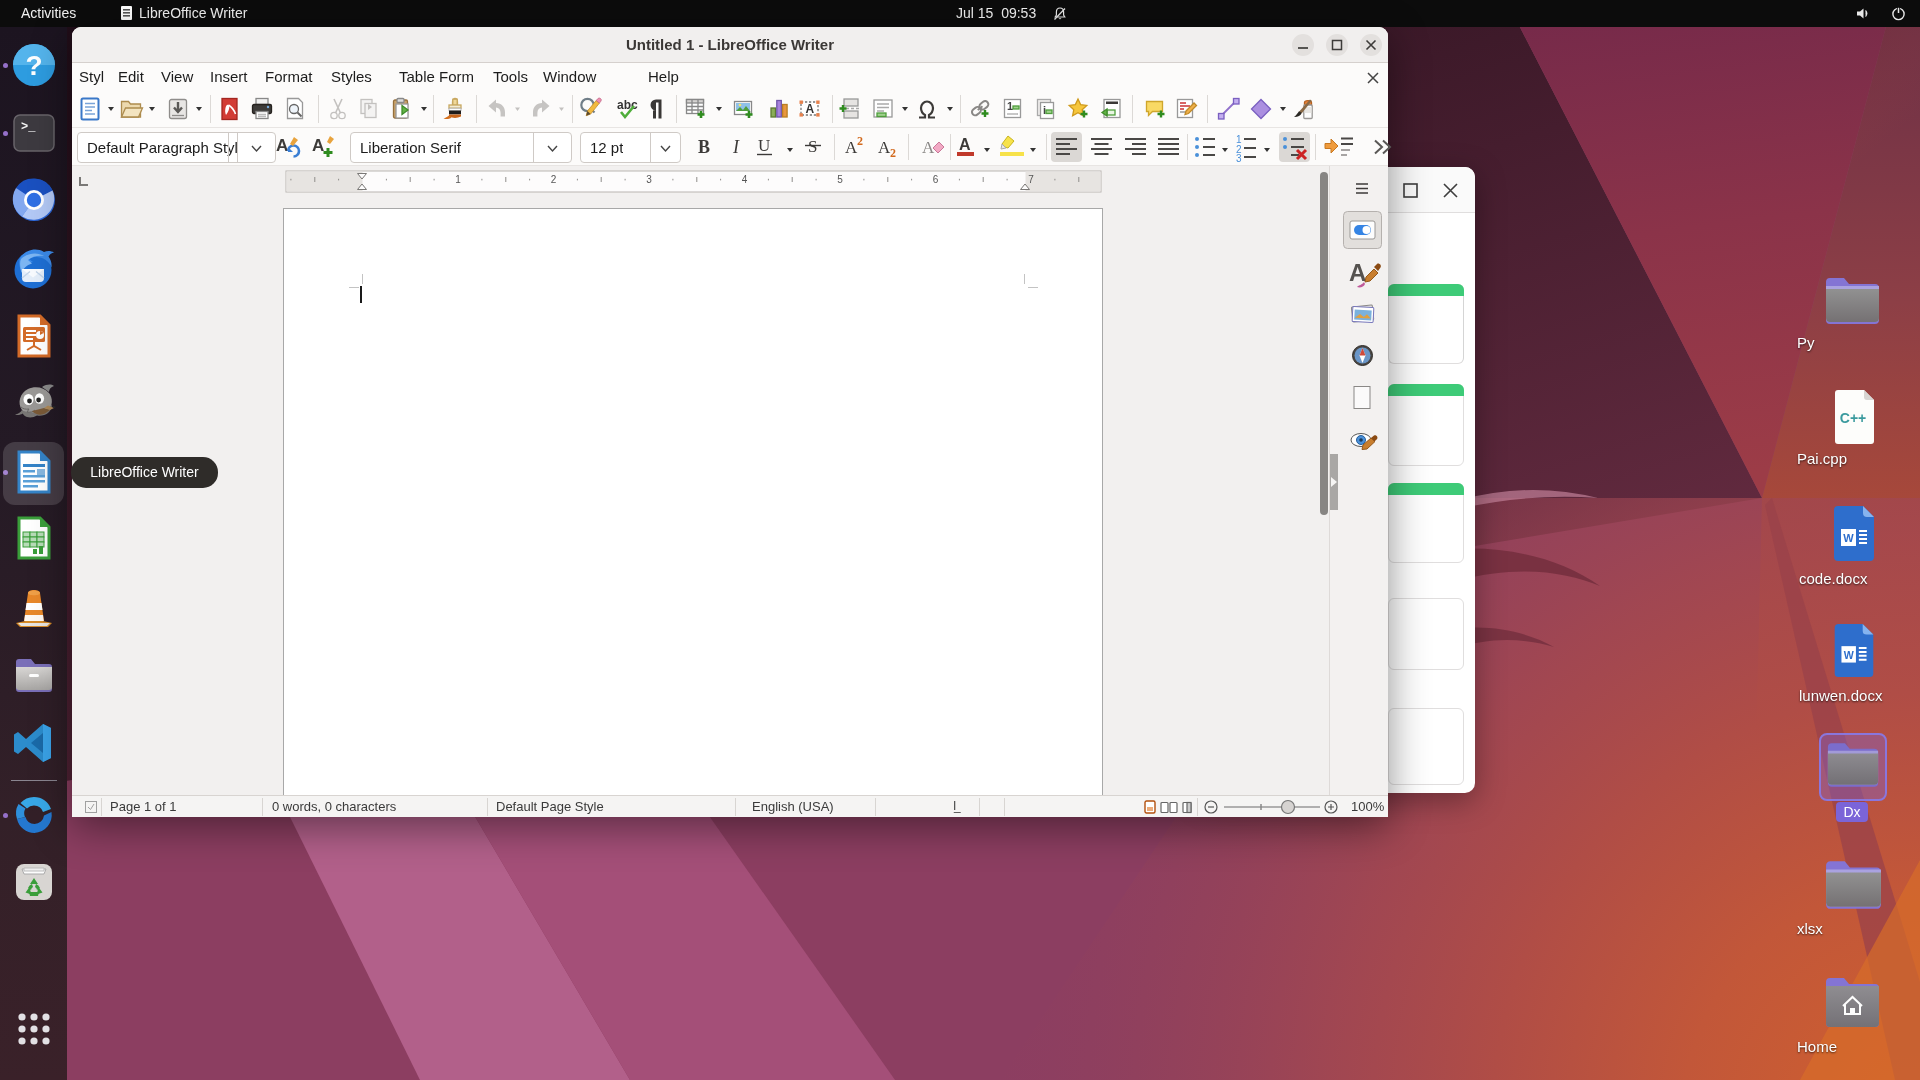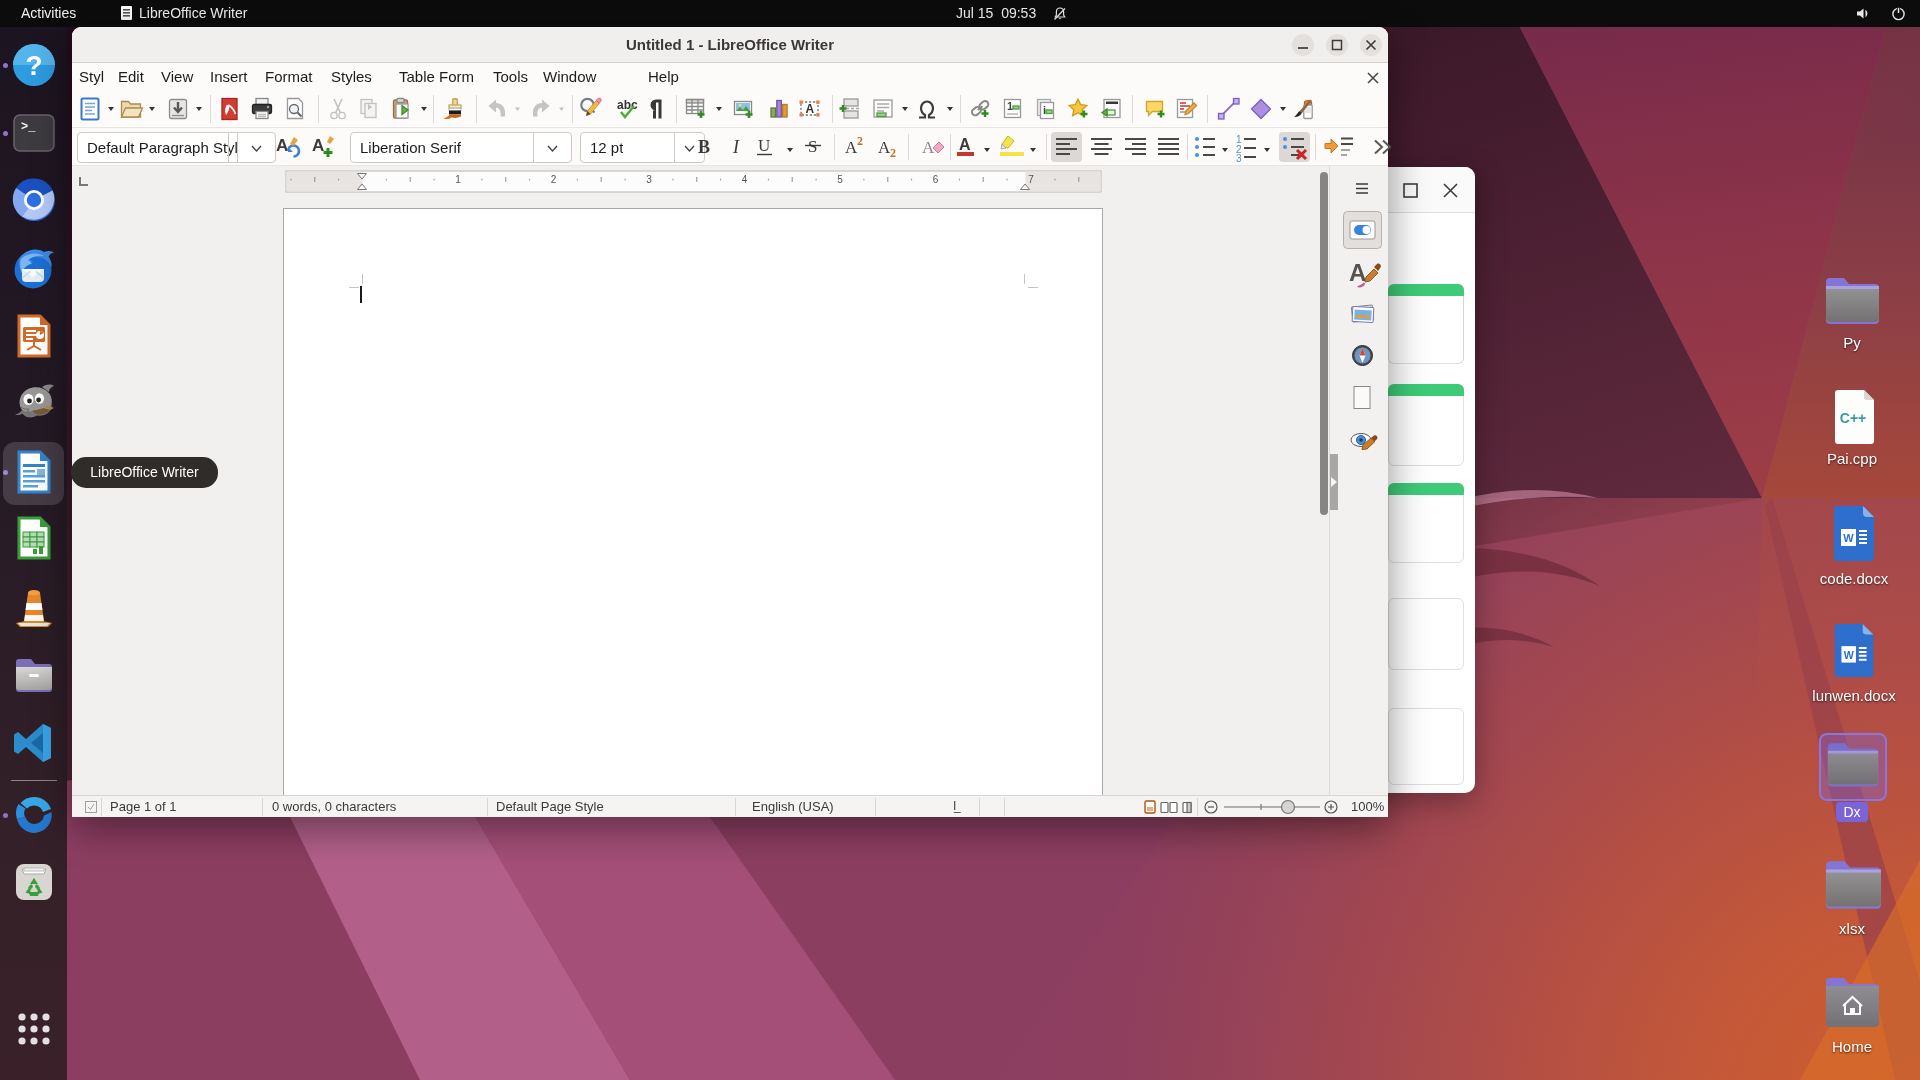--- a/index.html
+++ b/index.html
@@ -29,21 +29,21 @@
   #loruler { position:absolute; left:0; top:139px; width:1257px; height:28px; background:#f2f0ef; }
   #lodoc { position:absolute; left:0; top:167px; width:1257px; height:601px; background:#f2f0ef; overflow:hidden; }
   #lopage { position:absolute; left:211px; top:14px; width:820px; height:590px; background:#ffffff; border:1px solid #a8a8a8; border-bottom:none; }
   #losidebar { position:absolute; right:0px; top:139px; width:59px; height:629px; background:#f3f1f0; border-left:1px solid #dedad8; }
   #lostatus { position:absolute; left:0; top:768px; width:100%; height:22px; background:#f5f4f3; border-top:1px solid #d8d4d1; font-size:13px; color:#3a3a3a; }
   .sbtxt { position:absolute; top:3px; }
   .sbsep { position:absolute; top:2px; width:1px; height:18px; background:#d8d5d2; }
   
   #tooltip { position:absolute; left:71px; top:457px; width:147px; height:31px; background:#2f2c29; border-radius:15px; color:#fff; font-size:14px; text-align:center; line-height:31px; }
   
-  .dicon { position:absolute; width:110px; text-align:center; color:#fff; font-size:15px; text-shadow:0 1px 2px rgba(0,0,0,.7); }
+  .dicon { position:absolute; width:110px; text-align:left; color:#fff; font-size:15px; text-shadow:0 1px 2px rgba(0,0,0,.7); }
   
   .combo { position:absolute; top:4px; height:31px; background:#fff; border:1px solid #cfcac6; border-radius:4px; font-size:15px; color:#1c1c1c; }
   .combo .cv { position:absolute; right:0px; top:0; bottom:0; width:38px; border-left:1px solid #cfcac6; }
   .combo .txt { position:absolute; left:9px; top:6px; white-space:nowrap; overflow:hidden; }
 </style>
 </head>
 <body>
 
 <svg class="abs" style="left:0;top:0" width="1920" height="1080" viewBox="0 0 1920 1080">
   <defs>
@@ -584,21 +584,21 @@
         </svg>
         <div class="abs" style="right:46px;top:0;width:1px;height:29px;background:#cfcac6;"></div>
       </div>
     <div class="combo" style="left:278px;width:222px;text-align:right;">
         <span class="txt">Liberation Serif</span>
         <span class="cv"></span>
         <svg class="abs" style="right:12px;top:10px" width="13" height="10">
           <path d="M2 3 L6.5 8 L11 3" stroke="#444" stroke-width="1.4" fill="none"></path>
         </svg>
       </div>
-    <div class="combo" style="left:508px;width:125px;">
+    <div class="combo" style="left:508px;width:101px;">
         <span class="txt">12 pt</span>
         <span class="cv" style="width:30px;"></span>
         <svg class="abs" style="right:8px;top:10px" width="13" height="10">
           <path d="M2 3 L6.5 8 L11 3" stroke="#444" stroke-width="1.4" fill="none"></path>
         </svg>
       </div>
     <svg class="abs" style="left:0;top:0" width="1316" height="38" viewBox="0 0 1316 38">
       <g fill="none" transform="translate(-72,0)">
 
         <g transform="translate(275,7)">

